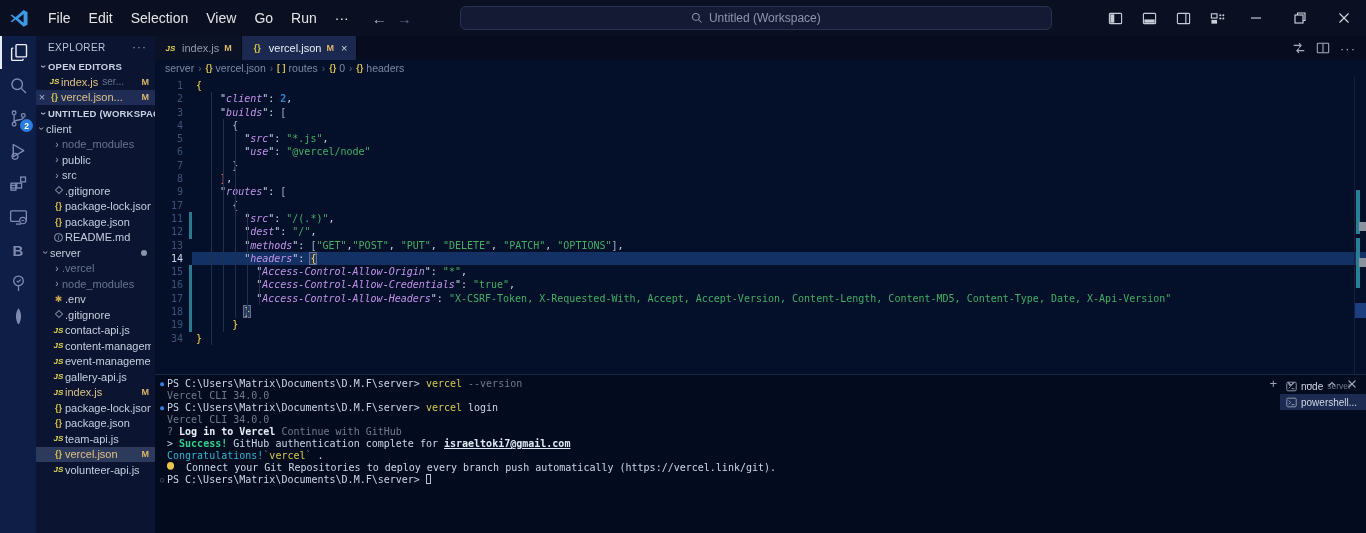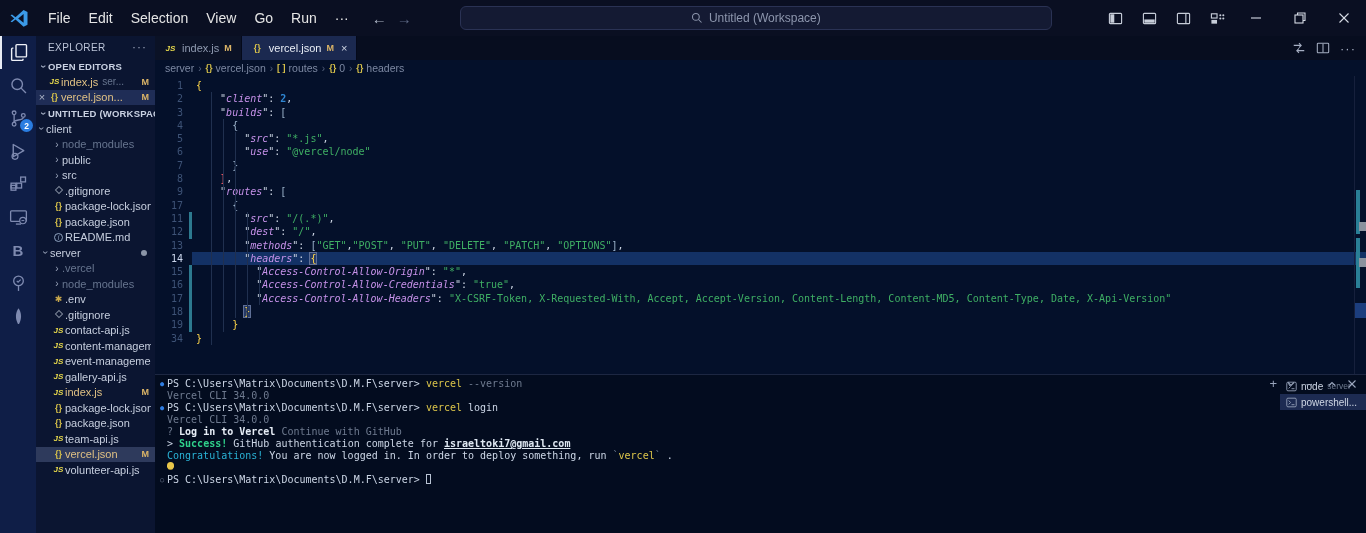--- a/index.html
+++ b/index.html
@@ -487,22 +487,22 @@
             </svg>
         </div>
         <div class="panel-body">
           <div class="term" id="term">
               <div class="tl"><span class="tb run">●</span><span class="t-wh">PS C:\Users\Matrix\Documents\D.M.F\server&gt; </span><span class="t-yl">vercel</span><span class="t-dim"> --version</span></div>
               <div class="tl"><span class="tb"></span><span class="t-dim">Vercel CLI 34.0.0</span></div>
               <div class="tl"><span class="tb run">●</span><span class="t-wh">PS C:\Users\Matrix\Documents\D.M.F\server&gt; </span><span class="t-yl">vercel</span><span class="t-wh"> login</span></div>
               <div class="tl"><span class="tb"></span><span class="t-dim">Vercel CLI 34.0.0</span></div>
               <div class="tl"><span class="tb"></span><span class="t-dim">? </span><span class="t-bw">Log in to Vercel</span><span class="t-dim"> Continue with GitHub</span></div>
               <div class="tl"><span class="tb"></span><span class="t-wh">&gt; </span><span class="t-gr">Success!</span><span class="t-wh"> GitHub authentication complete for </span><span class="t-un">israeltoki7@gmail.com</span></div>
-              <div class="tl"><span class="tb"></span><span class="t-cy">Congratulations!</span><span class="t-wh"> You are now logged in. In order to deploy something, run </span><span class="t-dim">`</span><span class="t-yl">vercel</span><span class="t-dim">`</span><span class="t-wh"> .</span></div>
-              <div class="tl"><span class="tb"></span><span class="t-bulb"></span></div>
+              <div class="tl"><span class="tb"></span><span class="t-cy">Congratulations!</span><span class="t-dim">`</span><span class="t-yl">vercel</span><span class="t-dim">`</span><span class="t-wh"> .</span></div>
+              <div class="tl"><span class="tb"></span><span class="t-bulb"></span><span class="t-wh">  Connect your Git Repositories to deploy every branch push automatically (https://vercel.link/git).</span></div>
               <div class="tl"><span class="tb idle">○</span><span class="t-wh">PS C:\Users\Matrix\Documents\D.M.F\server&gt; </span><span class="t-cur"></span></div>
             </div>
           <div class="term-side" id="termside">
               <div class="ts-row">
                 <span style="display: inline-flex;">
                   <svg viewBox="0 0 14 14">
                     <rect x="1" y="1.5" width="12" height="11" rx="1.5" fill="none" stroke="currentColor" stroke-width="1.1"></rect>
                     <polyline points="3.4,4.5 5.8,7 3.4,9.5" fill="none" stroke="currentColor" stroke-width="1.1"></polyline>
                     <line x1="7" y1="9.8" x2="10.8" y2="9.8" stroke="currentColor" stroke-width="1.1"></line>
                   </svg>

